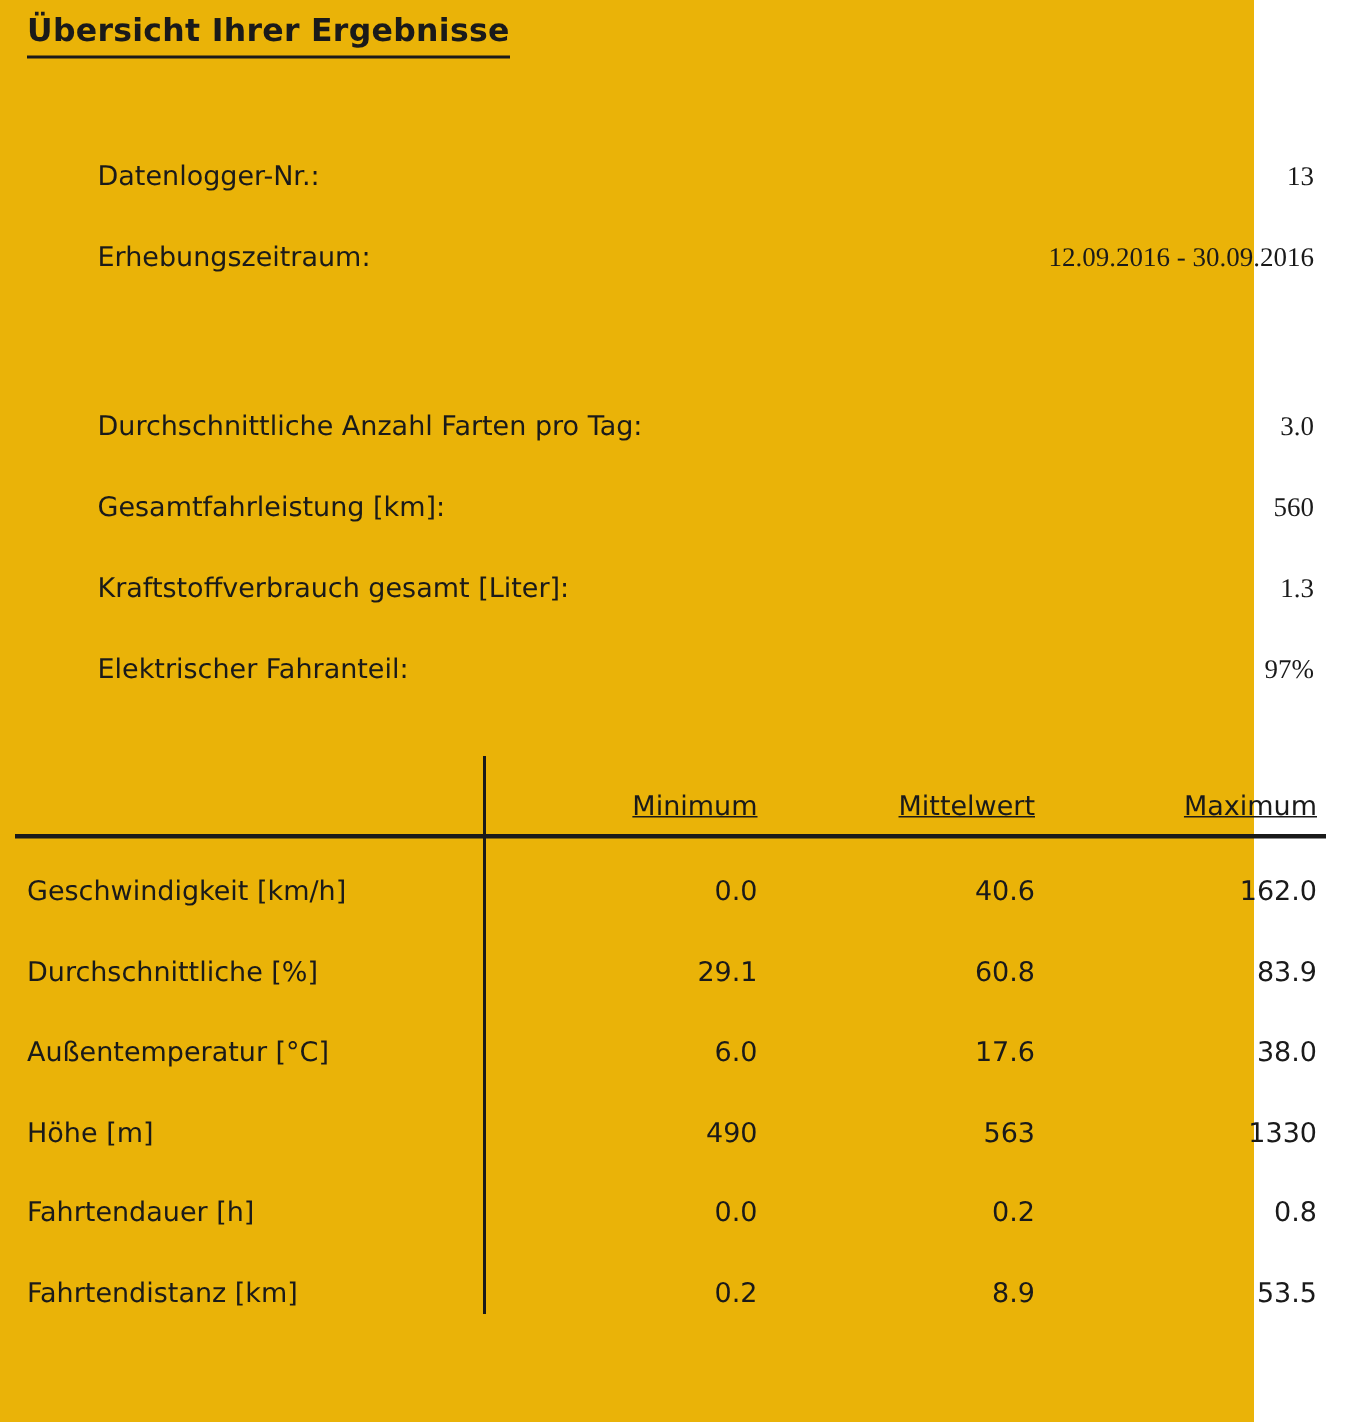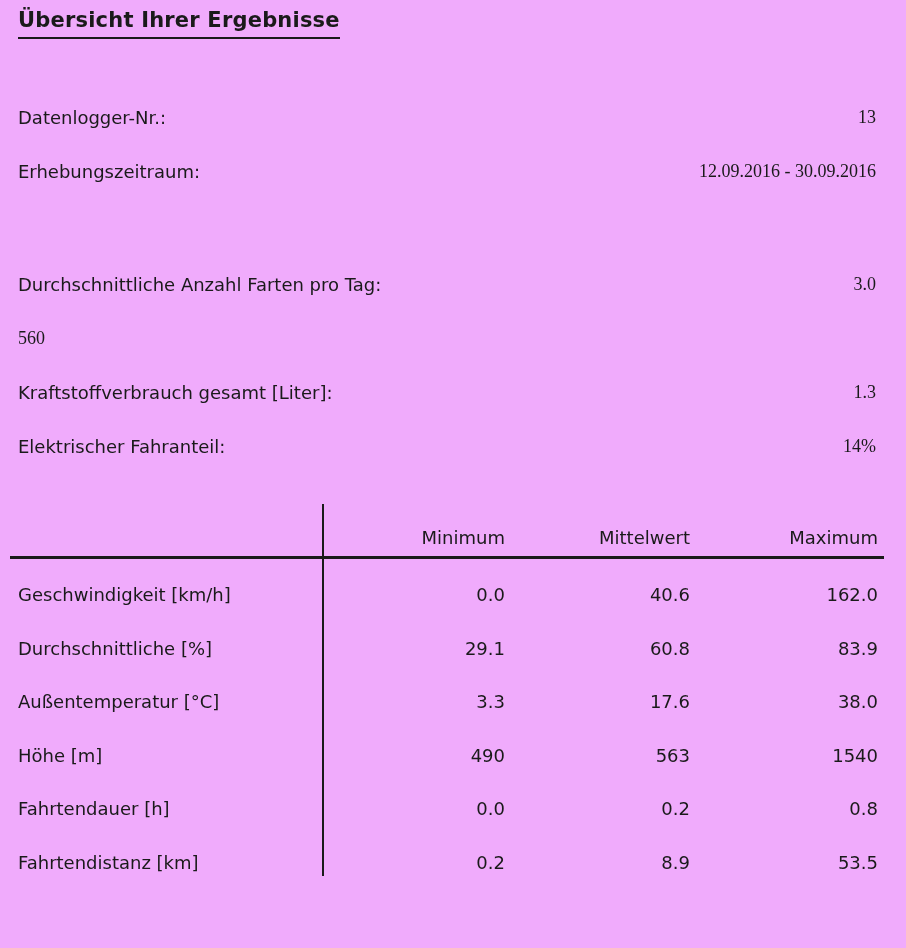--- a/index.html
+++ b/index.html
@@ -6,23 +6,23 @@
   html, body { background: #ffffff; }
   body {
     width: 906px;
     height: 948px;
     font-family: "DejaVu Sans", "Liberation Sans", sans-serif;
     color: #1a1a1a;
     overflow: hidden;
   }
   .page {
     position: relative;
-    width: 906px;
+    width: 836px;
     height: 948px;
-    background: #f0abfc;
+    background: #eab308;
   }
   .page-title {
     display: inline-block;
     margin: 8px 0 0 18px;
     font-size: 21px;
     font-weight: bold;
     line-height: 24px;
     letter-spacing: 0.2px;
     border-bottom: 2px solid #1a1a1a;
     padding-bottom: 5px;
@@ -31,21 +31,21 @@
   .kv-section.meta  { margin-top: 51px; }
   .kv-section.stats { margin-top: 59px; }
   .kv-row {
     height: 54px;
     display: flex;
     align-items: center;
     justify-content: space-between;
     padding: 0 30px 0 18px;
     font-size: 18px;
   }
-  .kv-label { text-align: left; }
+  .kv-label { text-align: left; margin-left: 47px; }
   .kv-value { text-align: right; font-family: Liberation Serif, serif; }
 
   .results-table {
     position: relative;
     margin-top: 31px;
     width: 906px;
     height: 375px;
   }
   .v-rule {
     position: absolute;
@@ -69,21 +69,21 @@
     align-items: center;
     font-size: 18px;
   }
   .trow .spacer { }
   .trow .c-label { text-align: left; padding-right: 14px; }
   .trow .c-num  { text-align: right; }
   .thead-row {
     height: 52px;
     align-items: end;
   }
-  .thead-row .c-num { padding-bottom: 8px; }
+  .thead-row .c-num { padding-bottom: 8px; text-decoration: underline; }
   .tbody { padding-top: 12px; }
   .tbody .trow { height: 53.5px; }
 </style>
 </head>
 <body>
 
 <div class="page">
 
   <h1 class="page-title">Übersicht Ihrer Ergebnisse</h1>
 
@@ -97,29 +97,30 @@
       <span class="kv-value">12.09.2016 - 30.09.2016</span>
     </div>
   </div>
 
   <div class="kv-section stats">
     <div class="kv-row">
       <span class="kv-label">Durchschnittliche Anzahl Farten pro Tag:</span>
       <span class="kv-value">3.0</span>
     </div>
     <div class="kv-row">
+      <span class="kv-label">Gesamtfahrleistung [km]:</span>
       <span class="kv-value">560</span>
     </div>
     <div class="kv-row">
       <span class="kv-label">Kraftstoffverbrauch gesamt [Liter]:</span>
       <span class="kv-value">1.3</span>
     </div>
     <div class="kv-row">
       <span class="kv-label">Elektrischer Fahranteil:</span>
-      <span class="kv-value">14%</span>
+      <span class="kv-value">97%</span>
     </div>
   </div>
 
   <div class="results-table">
     <div class="v-rule"></div>
     <div class="h-rule"></div>
 
     <div class="trow thead-row">
       <span class="spacer"></span>
       <span class="c-label"></span>
@@ -139,30 +140,30 @@
       <div class="trow">
         <span class="spacer"></span>
         <span class="c-label">Durchschnittliche [%]</span>
         <span class="c-num">29.1</span>
         <span class="c-num">60.8</span>
         <span class="c-num">83.9</span>
       </div>
       <div class="trow">
         <span class="spacer"></span>
         <span class="c-label">Außentemperatur [°C]</span>
-        <span class="c-num">3.3</span>
+        <span class="c-num">6.0</span>
         <span class="c-num">17.6</span>
         <span class="c-num">38.0</span>
       </div>
       <div class="trow">
         <span class="spacer"></span>
         <span class="c-label">Höhe [m]</span>
         <span class="c-num">490</span>
         <span class="c-num">563</span>
-        <span class="c-num">1540</span>
+        <span class="c-num">1330</span>
       </div>
       <div class="trow">
         <span class="spacer"></span>
         <span class="c-label">Fahrtendauer [h]</span>
         <span class="c-num">0.0</span>
         <span class="c-num">0.2</span>
         <span class="c-num">0.8</span>
       </div>
       <div class="trow">
         <span class="spacer"></span>

